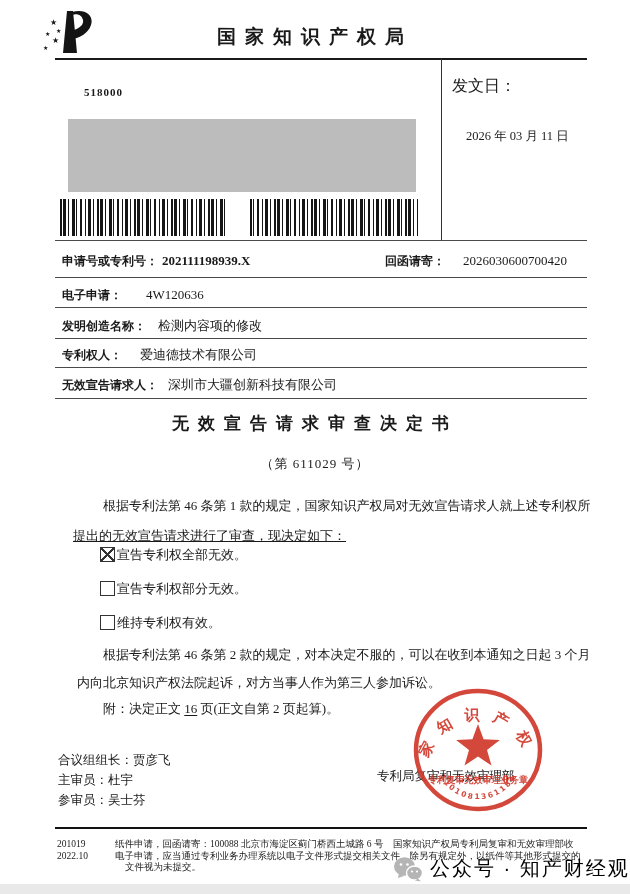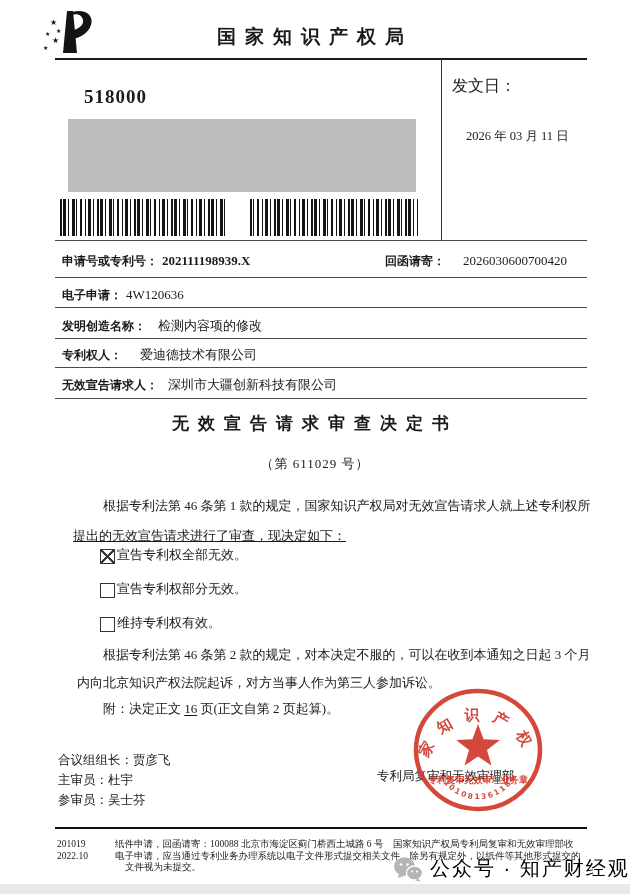--- a/index.html
+++ b/index.html
@@ -6,21 +6,21 @@
   .page{position:relative;width:630px;height:894px;background:#fff;overflow:hidden;
         font-family:"Liberation Serif","DejaVu Serif",serif;color:#1a1a1a;}
   .abs{position:absolute;white-space:nowrap;}
   
   #logo{position:absolute;left:40px;top:9px;}
   #agency{position:absolute;left:0;right:0;top:24px;text-align:center;
           font-size:19px;font-weight:bold;letter-spacing:9px;}
   .hl{position:absolute;left:55px;width:532px;height:1px;background:#4a4a4a;}
   #hl-top{top:58px;height:2px;background:#1a1a1a;}
   #vl{position:absolute;left:441px;top:58px;width:1px;height:182px;background:#333;}
-  #postal{left:84px;top:86px;font-size:19px;font-weight:bold;letter-spacing:1px;}
+  #postal{left:84px;top:86px;font-size:11px;font-weight:bold;letter-spacing:1px;}
   #redact{position:absolute;left:68px;top:119px;width:348px;height:73px;background:#bcbcbc;}
   .barcode{position:absolute;top:199px;width:168px;height:37px;
     background-image:repeating-linear-gradient(90deg,
       #151515 0px,#151515 2px,#fff 2px,#fff 3px,
       #151515 3px,#151515 6px,#fff 6px,#fff 8px,
       #151515 8px,#151515 9px,#fff 9px,#fff 12px,
       #151515 12px,#151515 15px,#fff 15px,#fff 16px,
       #151515 16px,#151515 17px,#fff 17px,#fff 20px,
       #151515 20px,#151515 22px,#fff 22px,#fff 25px,
       #151515 25px,#151515 26px,#fff 26px,#fff 28px,
@@ -33,21 +33,21 @@
   
   #l2{top:240px;}#l3{top:277px;}#l4{top:307px;}#l5{top:338px;}#l6{top:367px;}#l7{top:398px;}
   .lbl{font-family:"Liberation Sans","DejaVu Sans",sans-serif;font-weight:bold;font-size:12px;}
   .val{font-size:13px;}
   .valb{font-size:13px;font-weight:bold;}
   
   #doc-title{position:absolute;left:0;right:0;top:412px;text-align:center;
              font-size:17px;font-weight:bold;letter-spacing:9px;}
   #doc-number{position:absolute;left:0;right:0;top:455px;text-align:center;font-size:13px;letter-spacing:1px;}
   .pline{position:absolute;font-size:13px;white-space:nowrap;}
-  .opt{position:absolute;left:100px;display:flex;align-items:flex-end;gap:2px;font-size:13px;}
+  .opt{position:absolute;left:100px;display:flex;align-items:flex-start;gap:2px;font-size:13px;}
   .cb{width:13px;height:13px;border:1px solid #333;display:inline-block;margin-top:1px;flex:0 0 auto;}
   .cb.checked{background:
       linear-gradient(45deg,transparent 44%,#333 44%,#333 56%,transparent 56%),
       linear-gradient(-45deg,transparent 44%,#333 44%,#333 56%,transparent 56%);}
   .u{text-decoration:underline;text-underline-offset:2px;}
   
   #sig{position:absolute;left:58px;top:750px;font-size:12.5px;line-height:20px;}
   #dept{position:absolute;left:377px;top:768px;font-size:12.5px;z-index:1;}
   #seal{position:absolute;left:412px;top:688px;z-index:2;opacity:.93;}
   
@@ -95,21 +95,21 @@
   <div class="abs" style="left:62px;top:251px;">
     <span class="lbl">申请号或专利号：</span>
     <span class="valb">202111198939.X</span>
   </div>
   <div class="abs" style="left:385px;top:251px;">
     <span class="lbl">回函请寄：</span>
     <span class="val" style="margin-left:14px;">2026030600700420</span>
   </div>
   <div class="abs" style="left:62px;top:285px;">
     <span class="lbl">电子申请：</span>
-    <span class="val" style="margin-left:0;">4W120636</span>
+    <span class="val" style="margin-left:20px;">4W120636</span>
   </div>
   <div class="abs" style="left:62px;top:316px;">
     <span class="lbl">发明创造名称：</span>
     <span class="val" style="margin-left:8px;">检测内容项的修改</span>
   </div>
   <div class="abs" style="left:62px;top:345px;">
     <span class="lbl">专利权人：</span>
     <span class="val" style="margin-left:14px;">爱迪德技术有限公司</span>
   </div>
   <div class="abs" style="left:62px;top:375px;">

